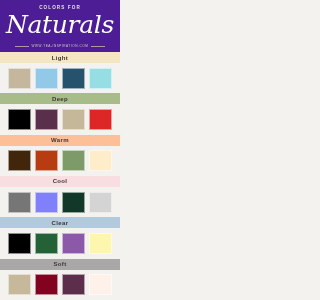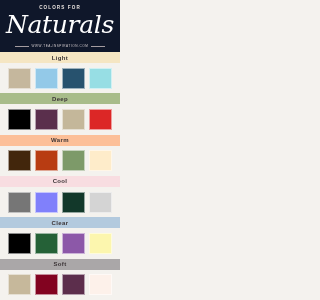--- a/index.html
+++ b/index.html
@@ -122,21 +122,21 @@
     min-height: 14px;
     border: 0.5px solid rgba(255,255,255,0.55);
     box-sizing: border-box;
   }
 </style>
 </head>
 <body>
 
 <div id="poster" style="background: rgb(244, 242, 238);">
 
-  <div class="header" style="background: #0f172a;">
+  <div class="header" style="background: #4c1d95;">
     <div class="kicker">COLORS FOR</div>
     <div class="title" style="color: rgb(255, 255, 255);">Naturals</div>
     <div class="url-row">
       <span class="url-rule"></span>
       <span class="url">WWW.TEA-INSPIRATION.COM</span>
       <span class="url-rule"></span>
     </div>
   </div>
 
   <div class="sections">

